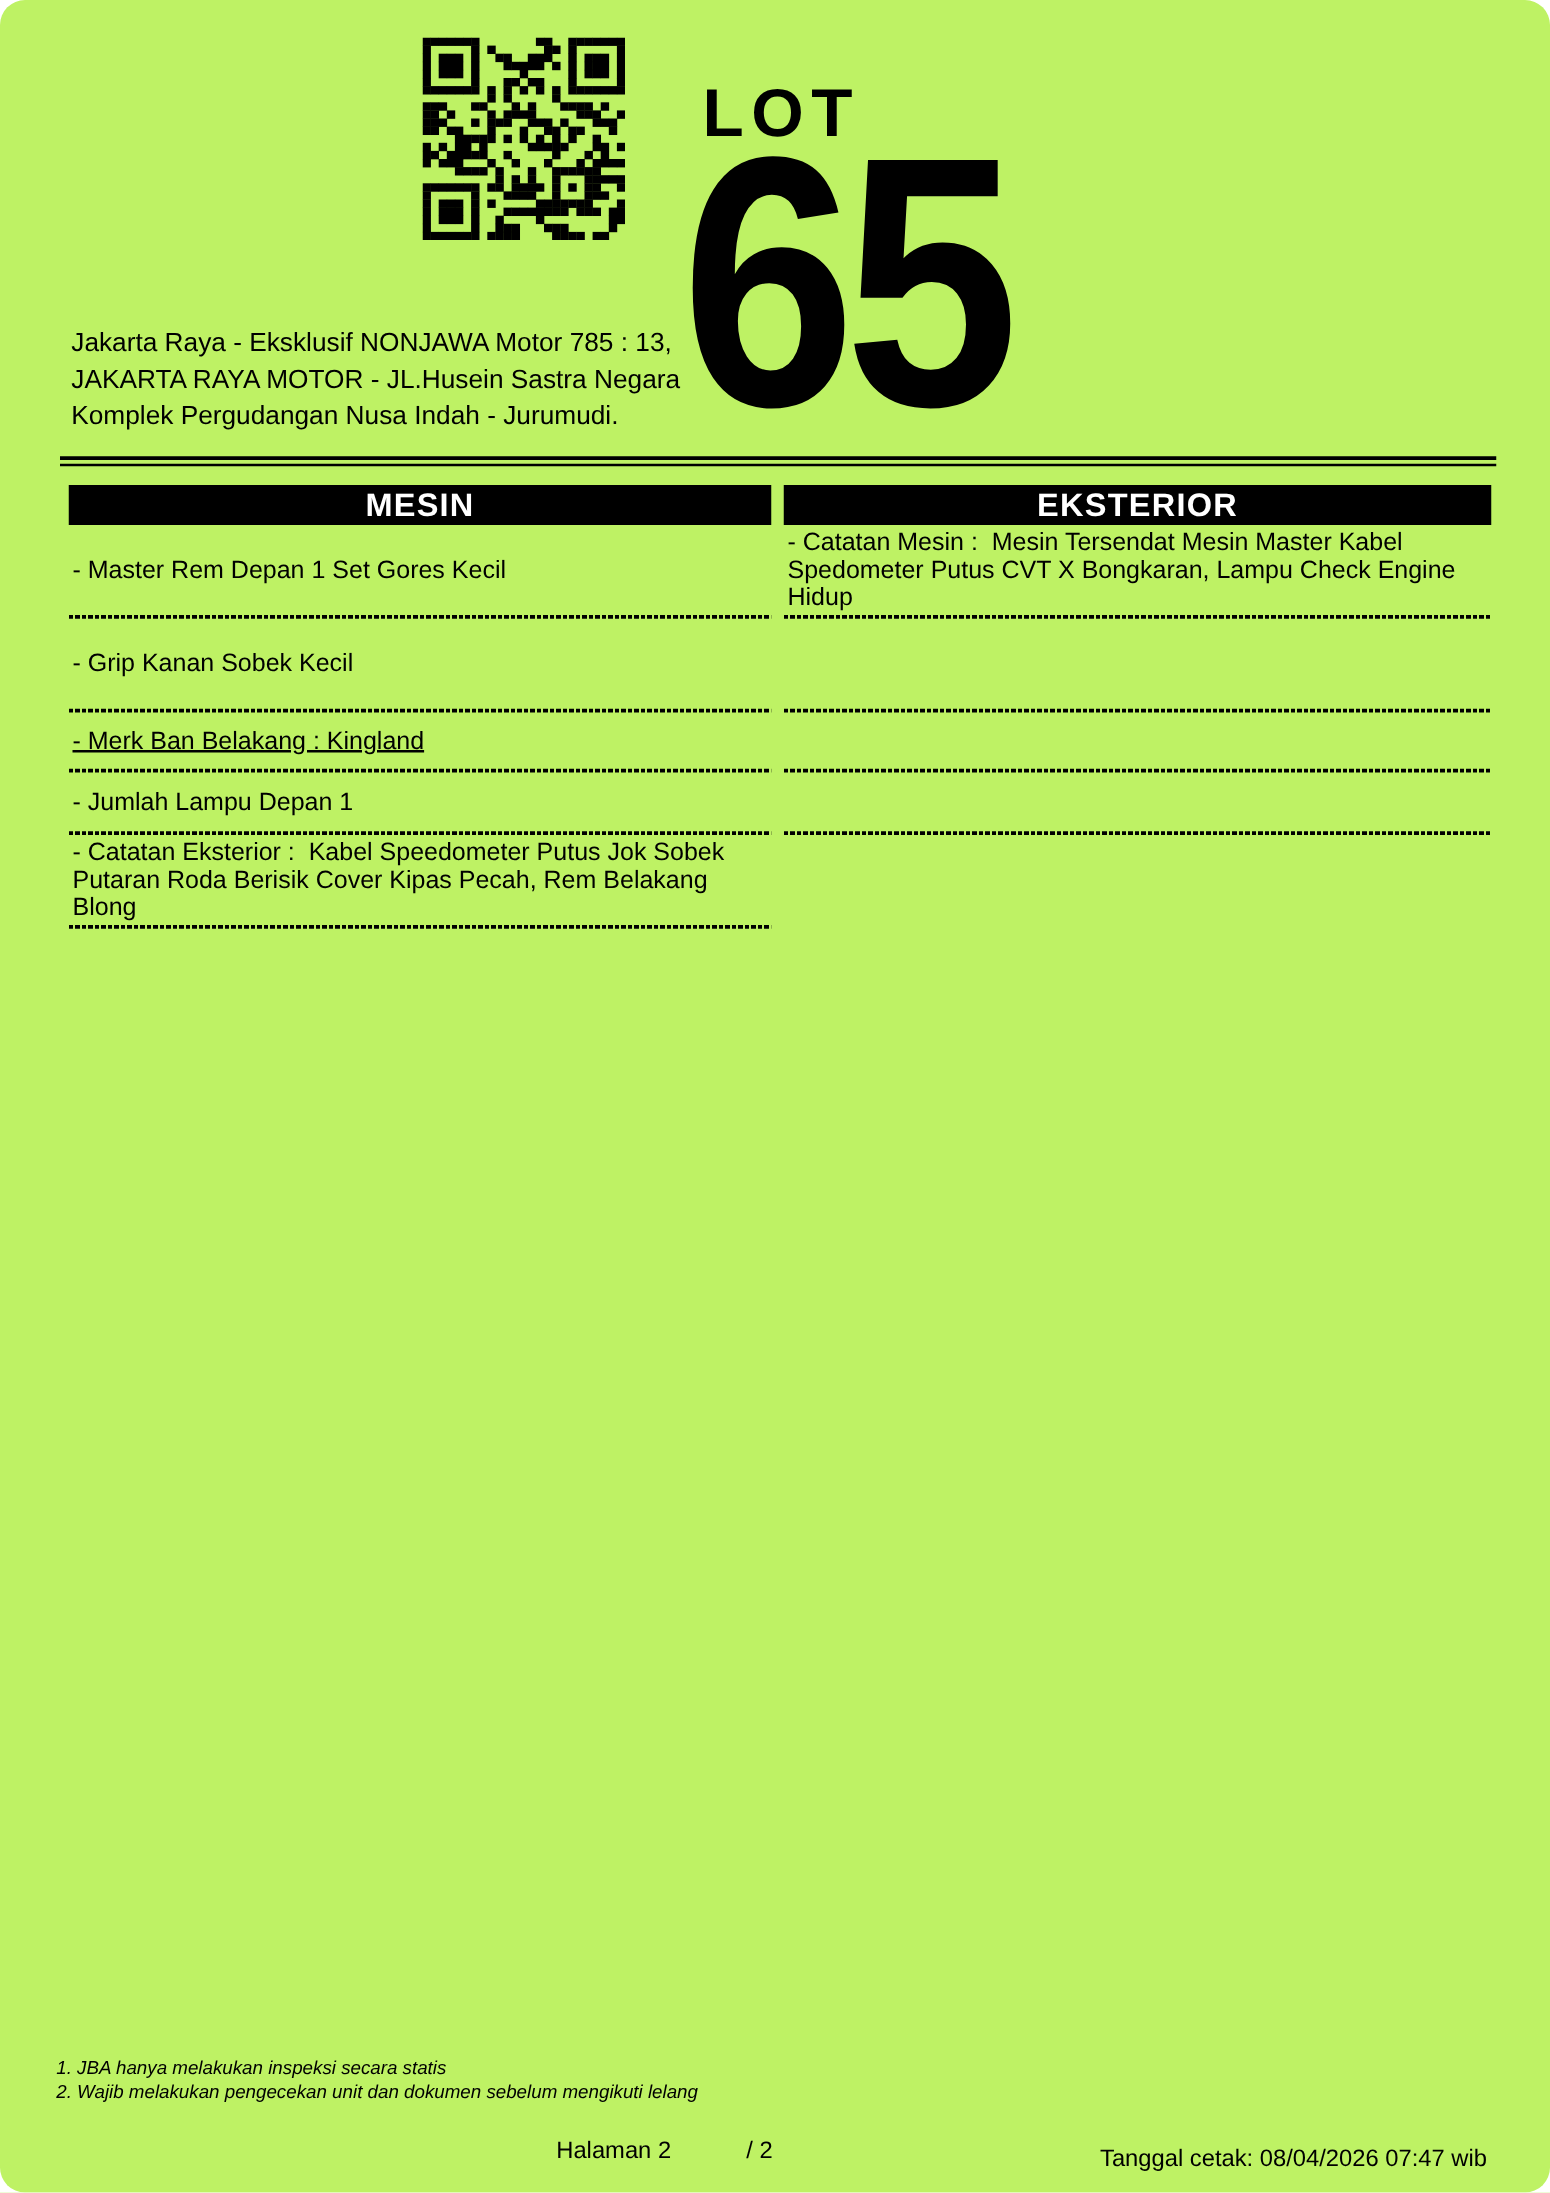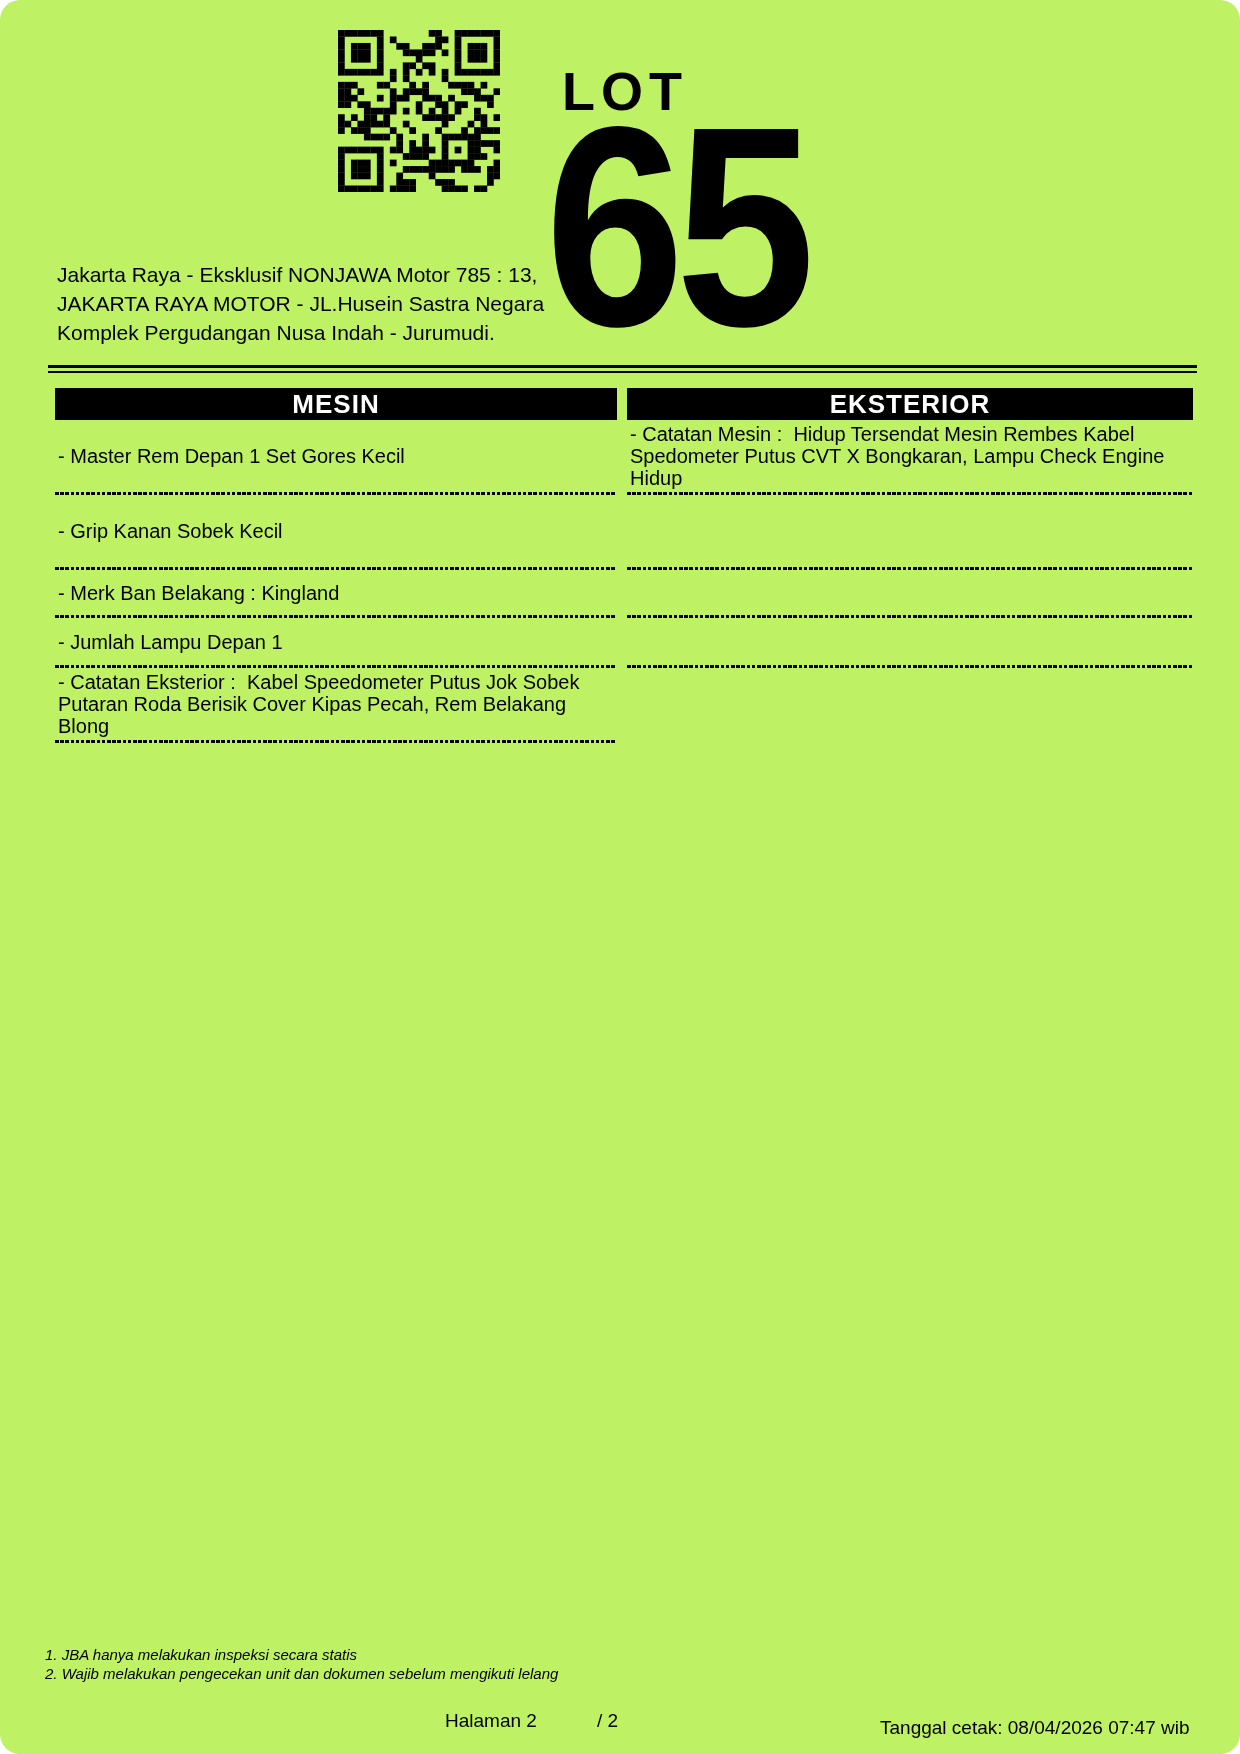--- a/index.html
+++ b/index.html
@@ -101,21 +101,21 @@
     content: "";
     position: absolute;
     left: 0;
     right: 0;
     bottom: 0;
     height: 3px;
     background: repeating-linear-gradient(90deg, #000 0 3.5px, transparent 3.5px 5.2px);
   }
   .r1 { min-height: 59px; }
   .r2 { min-height: 75px; }
-  .r3 { min-height: 47px; }
+  .r3 { min-height: 47px; text-decoration: underline; }
   .r4 { min-height: 48px; text-align: right; }
   .r5 { min-height: 50px; }
 
   .notes {
     position: absolute;
     left: 42px;
     top: 1645px;
     font-size: 15px;
     line-height: 19px;
   }
@@ -463,21 +463,21 @@
 Komplek Pergudangan Nusa Indah - Jurumudi.</div>
 
   <div class="rule-double"></div>
 
   <div class="grid">
     <div class="hdr">MESIN</div>
     <div class="hdr">EKSTERIOR</div>
 
     <div class="cell r1">- Master Rem Depan 1 Set Gores Kecil</div>
 
-    <div class="cell r2">- Catatan Mesin :  Hidup Tersendat Mesin Rembes Kabel
+    <div class="cell r2">- Catatan Mesin :  Mesin Tersendat Mesin Master Kabel
 Spedometer Putus CVT X Bongkaran, Lampu Check Engine
 Hidup</div>
     <div class="cell r2">- Grip Kanan Sobek Kecil</div>
 
     <div class="cell r3"></div>
     <div class="cell r3">- Merk Ban Belakang : Kingland</div>
 
     <div class="cell r4"></div>
     <div class="cell r4">- Jumlah Lampu Depan 1</div>
 

